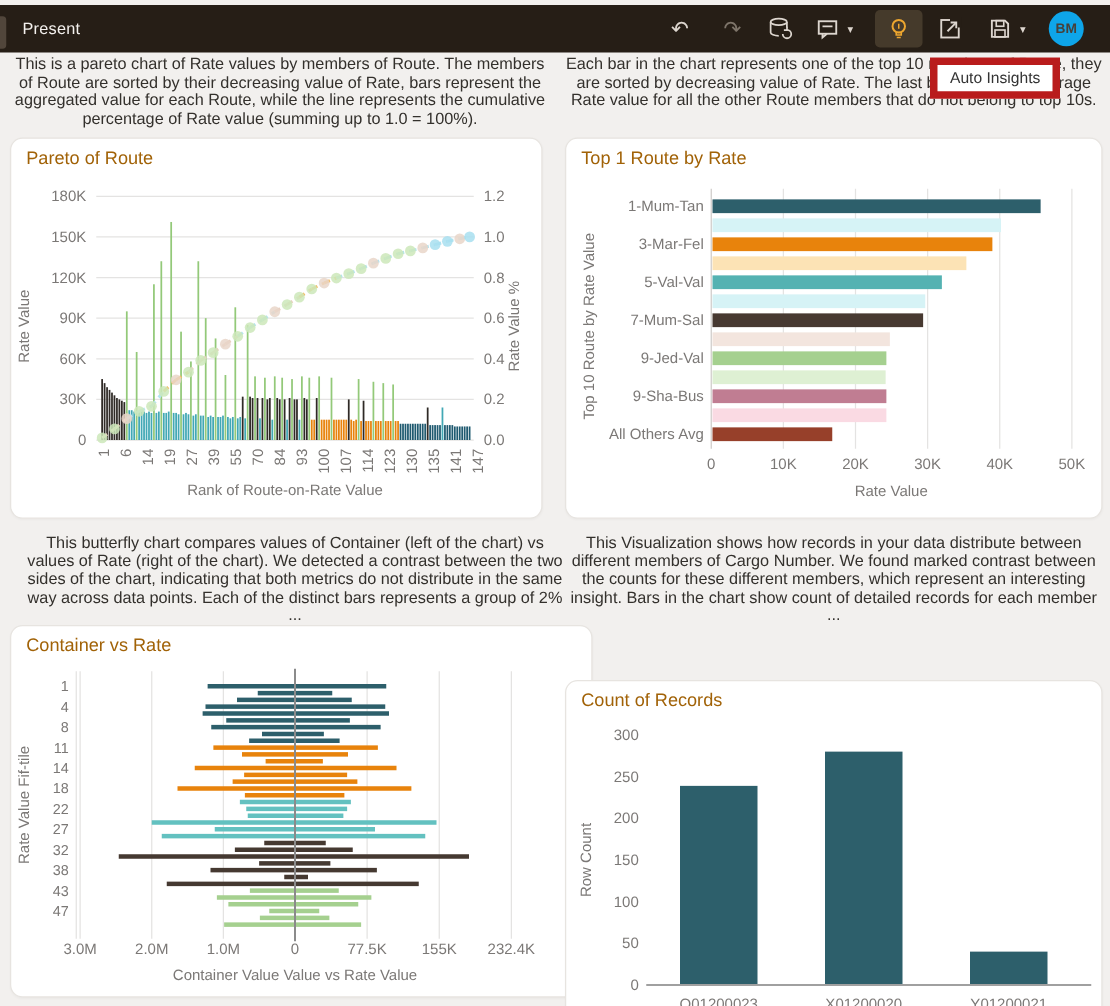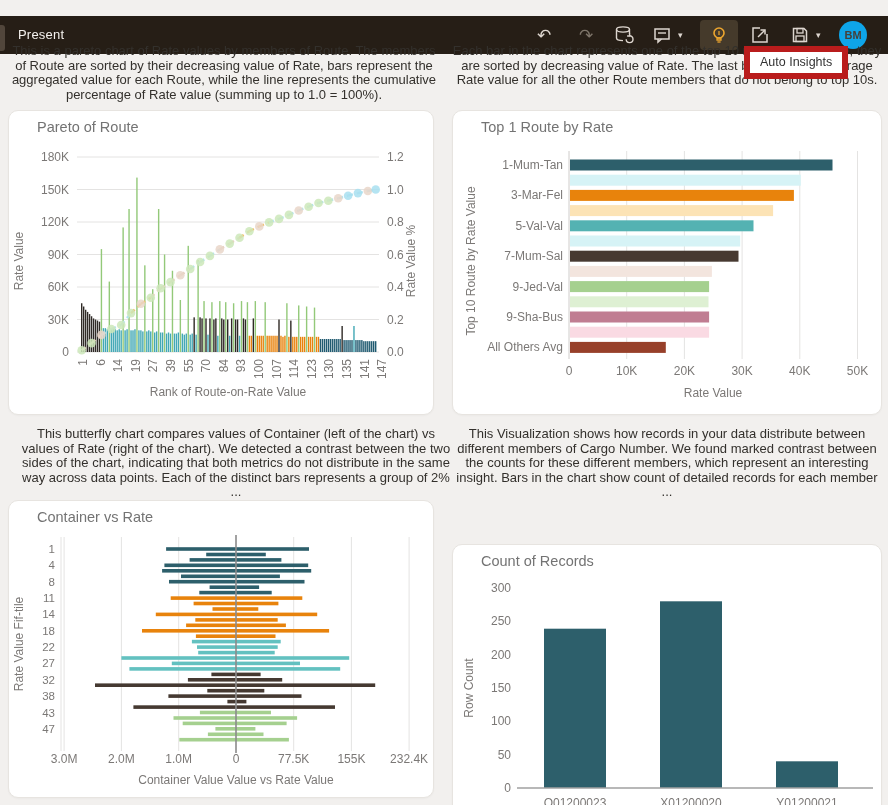--- a/index.html
+++ b/index.html
@@ -1,32 +1,32 @@
 <!DOCTYPE html>
 <html><head>
 <meta charset="utf-8">
 <style>
   html,body{margin:0;padding:0;}
   body{width:888px;height:805px;background:#f2f0ee;font-family:"Liberation Sans","DejaVu Sans",sans-serif;overflow:hidden;}
   #app{position:relative;width:888px;height:805px;}
   
-  .topbar{position:absolute;left:0;top:16px;width:888px;height:38px;background:#261e16;}
+  .topbar{position:absolute;left:0;top:4px;width:888px;height:38px;background:#261e16;}
   .topbar-title{position:absolute;left:18px;top:11px;font-size:13px;color:#f4f1ee;letter-spacing:.2px;}
   .edge-tab{position:absolute;left:0;top:9px;width:5px;height:26px;background:#51463b;border-radius:0 3px 3px 0;}
   .tb-btn{position:absolute;top:7px;width:24px;height:24px;display:flex;align-items:center;justify-content:center;cursor:pointer;}
   .tb-glyph{font-size:17px;color:#ddd6cf;line-height:1;}
   .tb-glyph.disabled{color:#7e756a;}
   .caret{position:absolute;top:14px;font-size:9px;color:#ddd6cf;}
   .bulb-box{position:absolute;left:700px;top:4px;width:38px;height:30px;background:#453a2b;border-radius:4px;display:flex;align-items:center;justify-content:center;cursor:pointer;}
   .avatar{position:absolute;left:839px;top:5px;width:28px;height:28px;border-radius:50%;background:#0ea5e9;color:#46403a;font-size:11px;font-weight:bold;display:flex;align-items:center;justify-content:center;cursor:pointer;}
   
   .insight{position:absolute;font-size:13px;line-height:14.6px;color:#33302c;text-align:center;}
   
   .card{position:absolute;background:#ffffff;border:1px solid #e7e4e0;border-radius:10px;box-shadow:0 1px 2px rgba(0,0,0,.03);}
-  .card-title{position:absolute;left:28px;top:8px;font-size:14.5px;color:#737373;}
+  .card-title{position:absolute;left:12px;top:8px;font-size:14.5px;color:#a16207;}
   .chart-svg{position:absolute;left:0;top:0;}
   svg text{font-family:"Liberation Sans","DejaVu Sans",sans-serif;}
   
   .tooltip{position:absolute;left:744px;top:46px;background:#ffffff;border:6px solid #b91c1c;color:#333;font-size:12.5px;padding:3px 10px 4px 10px;z-index:50;white-space:nowrap;}
 </style>
 </head>
 <body>
 
 <div id="app">
 
@@ -389,21 +389,21 @@
         <rect x="117" y="200.5" width="139.1" height="11" fill="#c07d92"></rect>
         <text x="110" y="210" fill="#7b7876" font-size="12" text-anchor="end">9-Sha-Bus</text>
         <rect x="117" y="215.7" width="139.1" height="11" fill="#fadae3"></rect>
         <rect x="117" y="230.9" width="95.8" height="11" fill="#97402a"></rect>
         <text x="110" y="240.39999999999998" fill="#7b7876" font-size="12" text-anchor="end">All Others Avg</text>
         <text x="260" y="286" fill="#7b7876" font-size="12" text-anchor="middle">Rate Value</text>
         <text x="22" y="150" fill="#7b7876" font-size="12" text-anchor="middle" transform="rotate(-90 22 150)">Top 10 Route by Rate Value</text>
       </svg>
   </div>
 
-  <div class="card" style="left:8px;top:500px;width:424px;height:296px;">
+  <div class="card" style="left:8px;top:500px;width:424px;height:296px;padding-left:40px;">
     <div class="card-title">Container vs Rate</div>
     <svg id="svg-butterfly" class="chart-svg" width="424" height="296">
         <line x1="52" y1="36" x2="52" y2="250" stroke="#e4e3e2" stroke-width="1"></line>
         <line x1="169.7" y1="36" x2="169.7" y2="250" stroke="#e4e3e2" stroke-width="1"></line>
         <text x="169.7" y="262" fill="#7b7876" font-size="12" text-anchor="middle">1.0M</text>
         <line x1="112.4" y1="36" x2="112.4" y2="250" stroke="#e4e3e2" stroke-width="1"></line>
         <text x="112.4" y="262" fill="#7b7876" font-size="12" text-anchor="middle">2.0M</text>
         <line x1="55.10000000000002" y1="36" x2="55.10000000000002" y2="250" stroke="#e4e3e2" stroke-width="1"></line>
         <text x="55.10000000000002" y="262" fill="#7b7876" font-size="12" text-anchor="middle">3.0M</text>
         <line x1="284.7" y1="36" x2="284.7" y2="250" stroke="#e4e3e2" stroke-width="1"></line>

